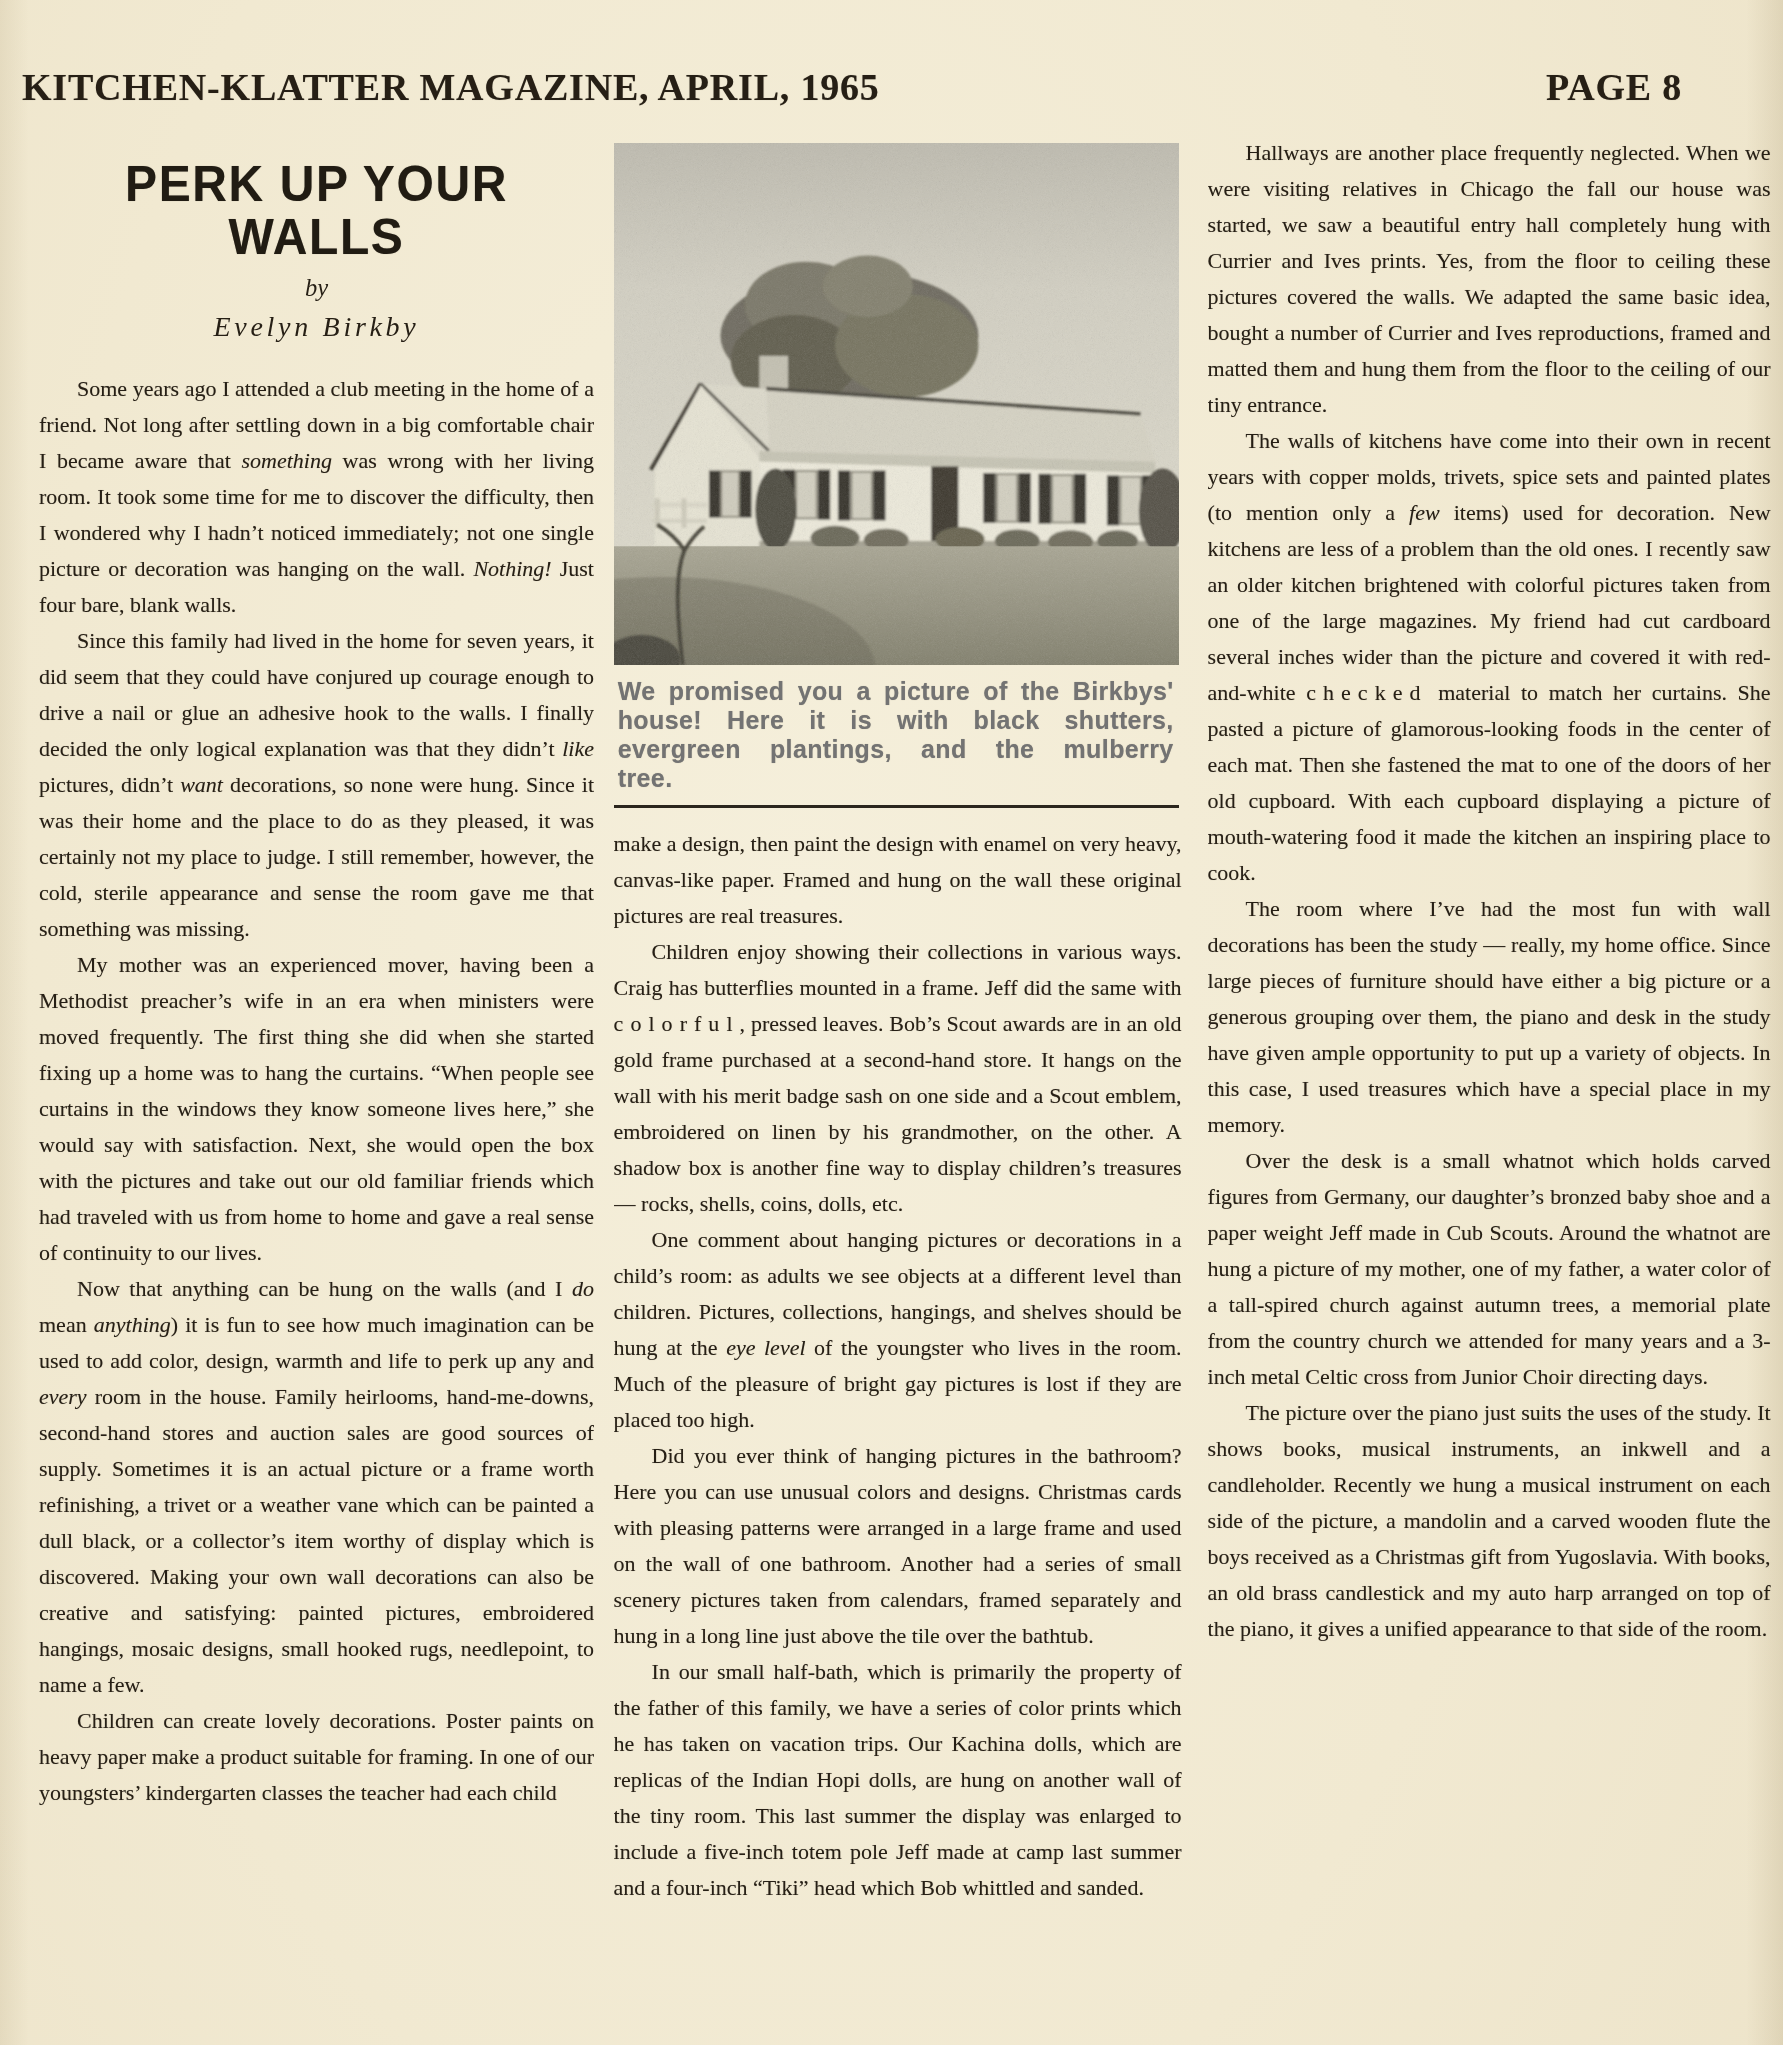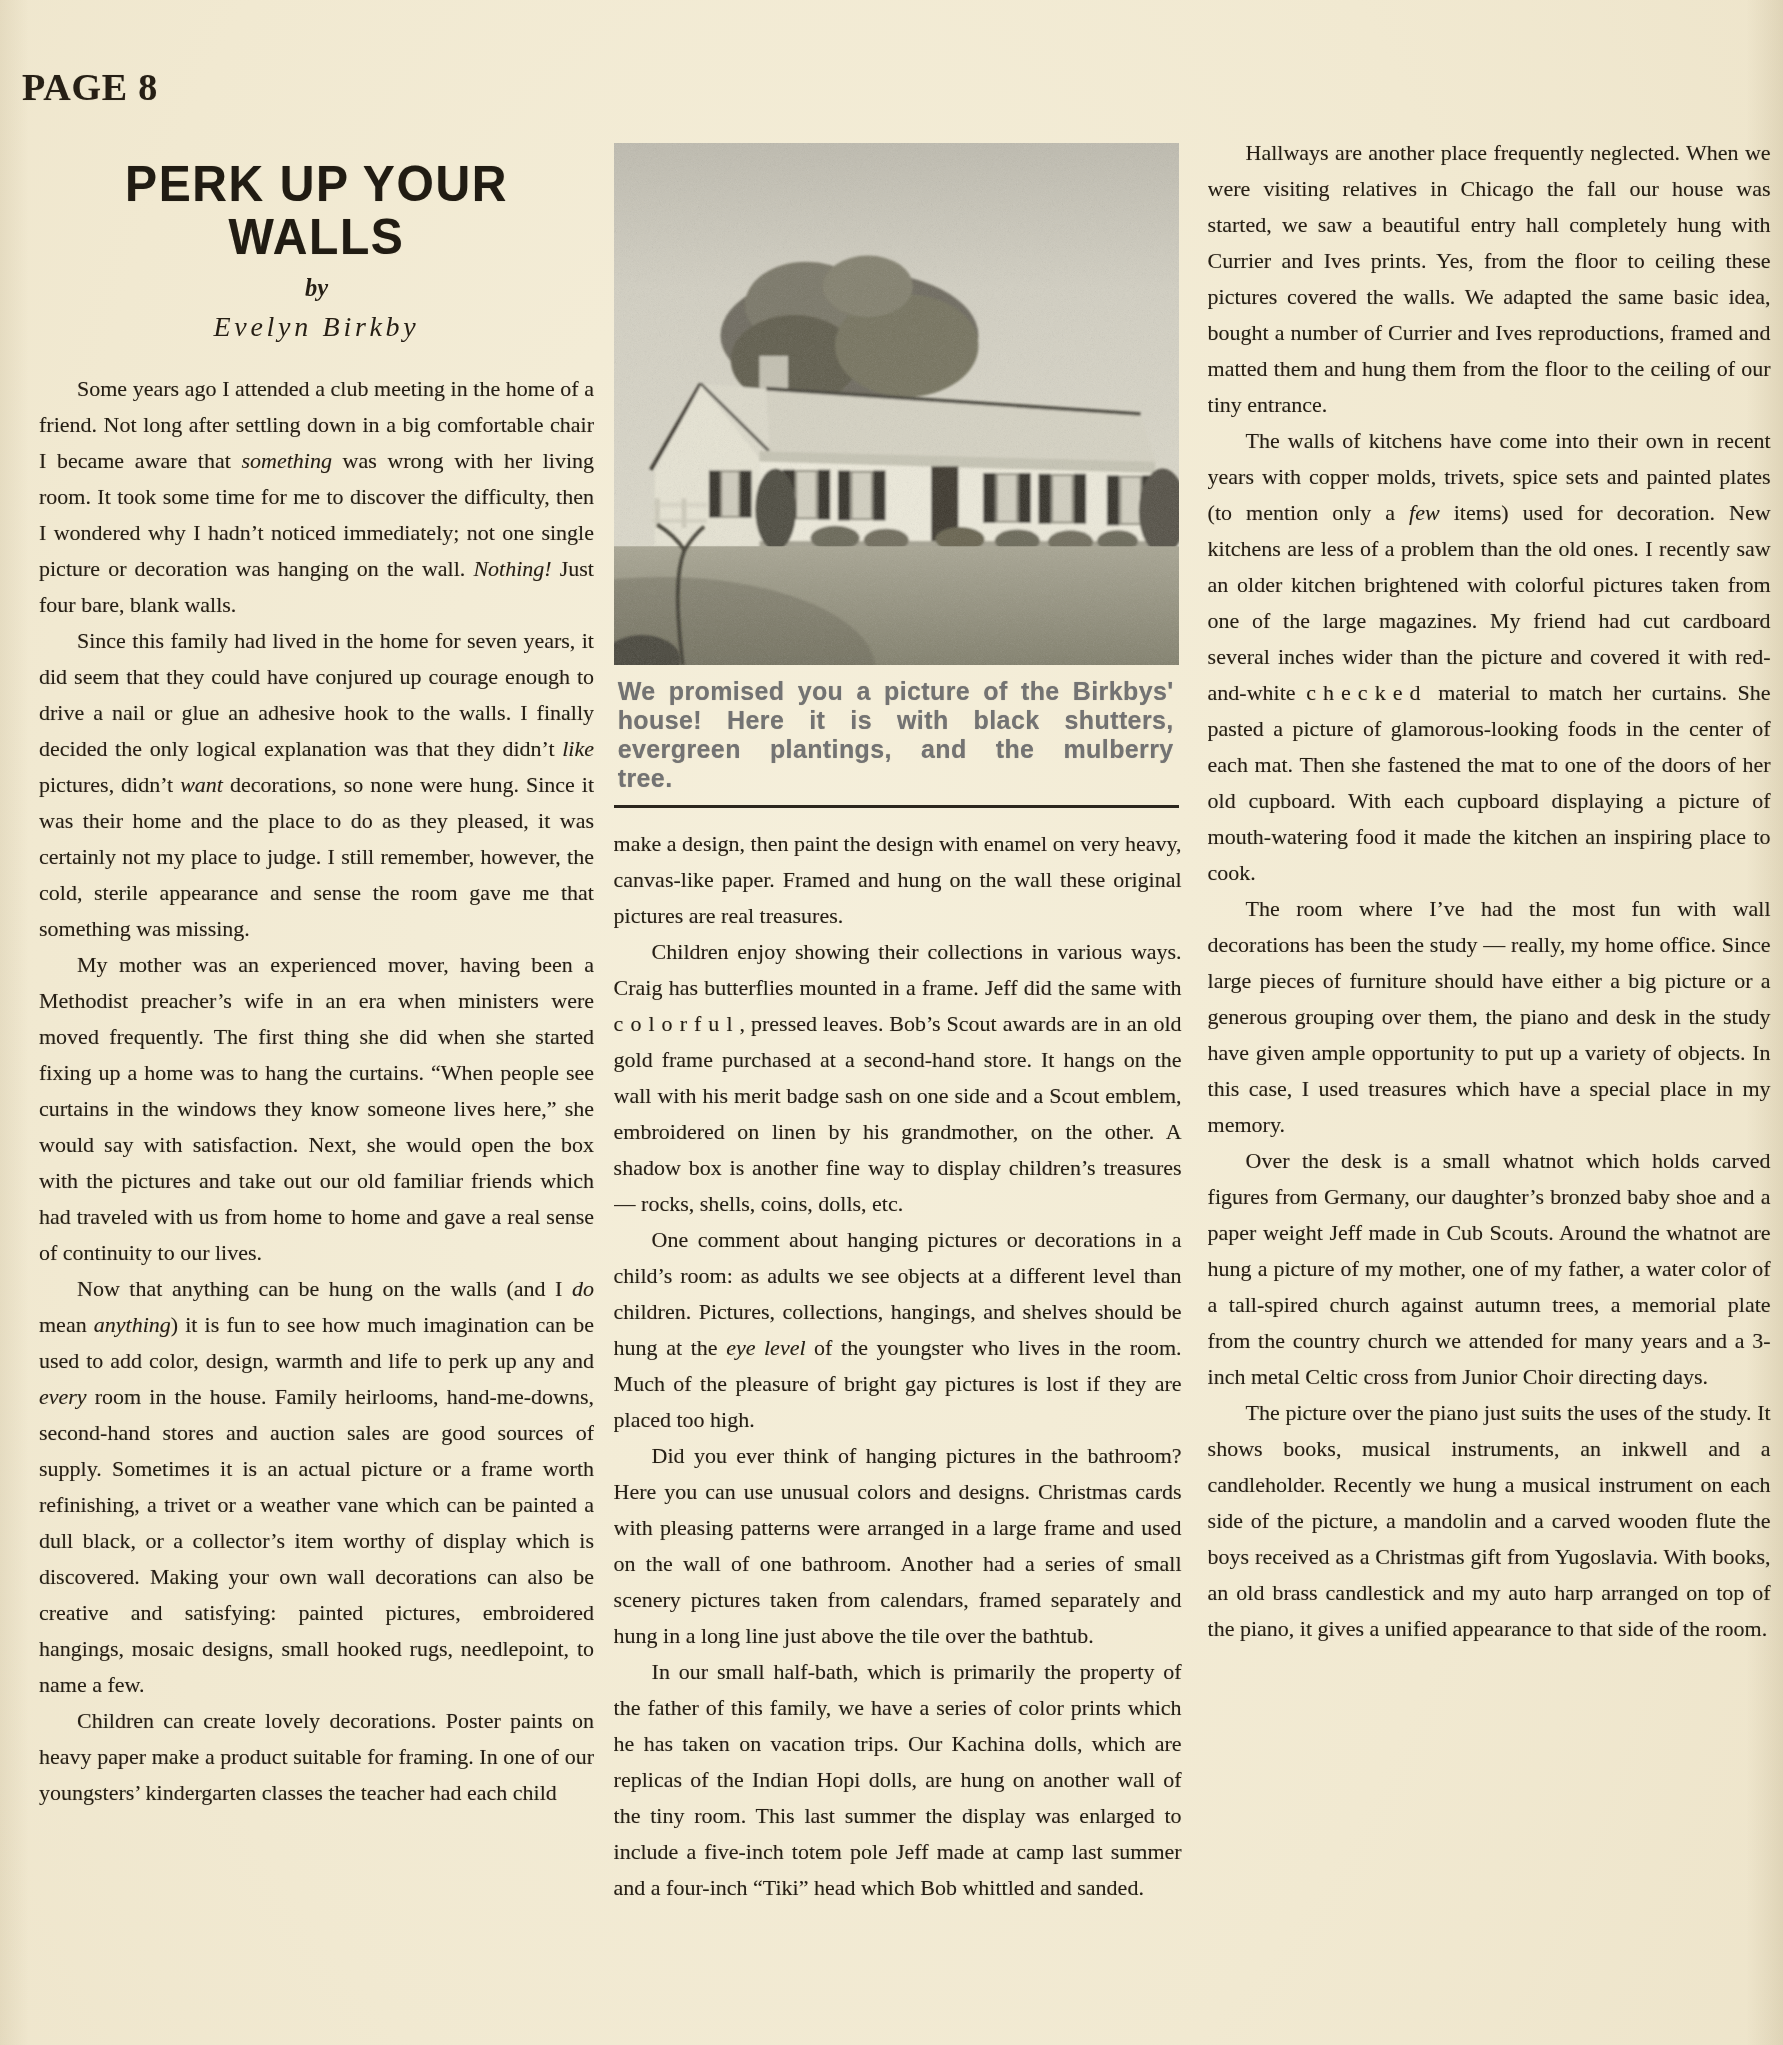--- a/index.html
+++ b/index.html
@@ -39,21 +39,21 @@
   .title {
     margin: 23px 0 0 0; text-align: center;
     font-family: "Liberation Sans", sans-serif;
     font-weight: 700; font-size: 48px; line-height: 1.05;
     letter-spacing: 1.6px; color: #211c13;
     transform: scaleY(1.06); transform-origin: top;
     text-shadow: 0 0 0.8px rgba(33,28,19,0.4);
   }
   .by {
     margin-top: 17px; text-align: center;
-    font-style: italic; font-size: 24.5px; line-height: 1; font-weight: bold;
+    font-style: italic; font-size: 24.5px; line-height: 1;
   }
   .author {
     margin-top: 13px; text-align: center;
     font-style: italic; font-size: 28px; line-height: 1;
     letter-spacing: 3.7px;
   }
   .col1 .coltext { margin-top: 30px; }
 
   .coltext {
     font-size: 22px; line-height: 36px;
@@ -85,20 +85,21 @@
     border-top: 3.3px solid #2b261d; width: 565px;
   }
   .col2 .coltext { margin-top: 18px; }
 </style>
 </head>
 <body>
 
 <div class="page">
 
   <header class="pagehead">
+    <span>KITCHEN-KLATTER MAGAZINE, APRIL, 1965</span>
     <span>PAGE 8</span>
   </header>
 
   <main class="content">
 
     <section class="col col1">
       <h1 class="title">PERK UP YOUR WALLS</h1>
       <div class="by">by</div>
       <div class="author">Evelyn Birkby</div>
       <div class="coltext">

